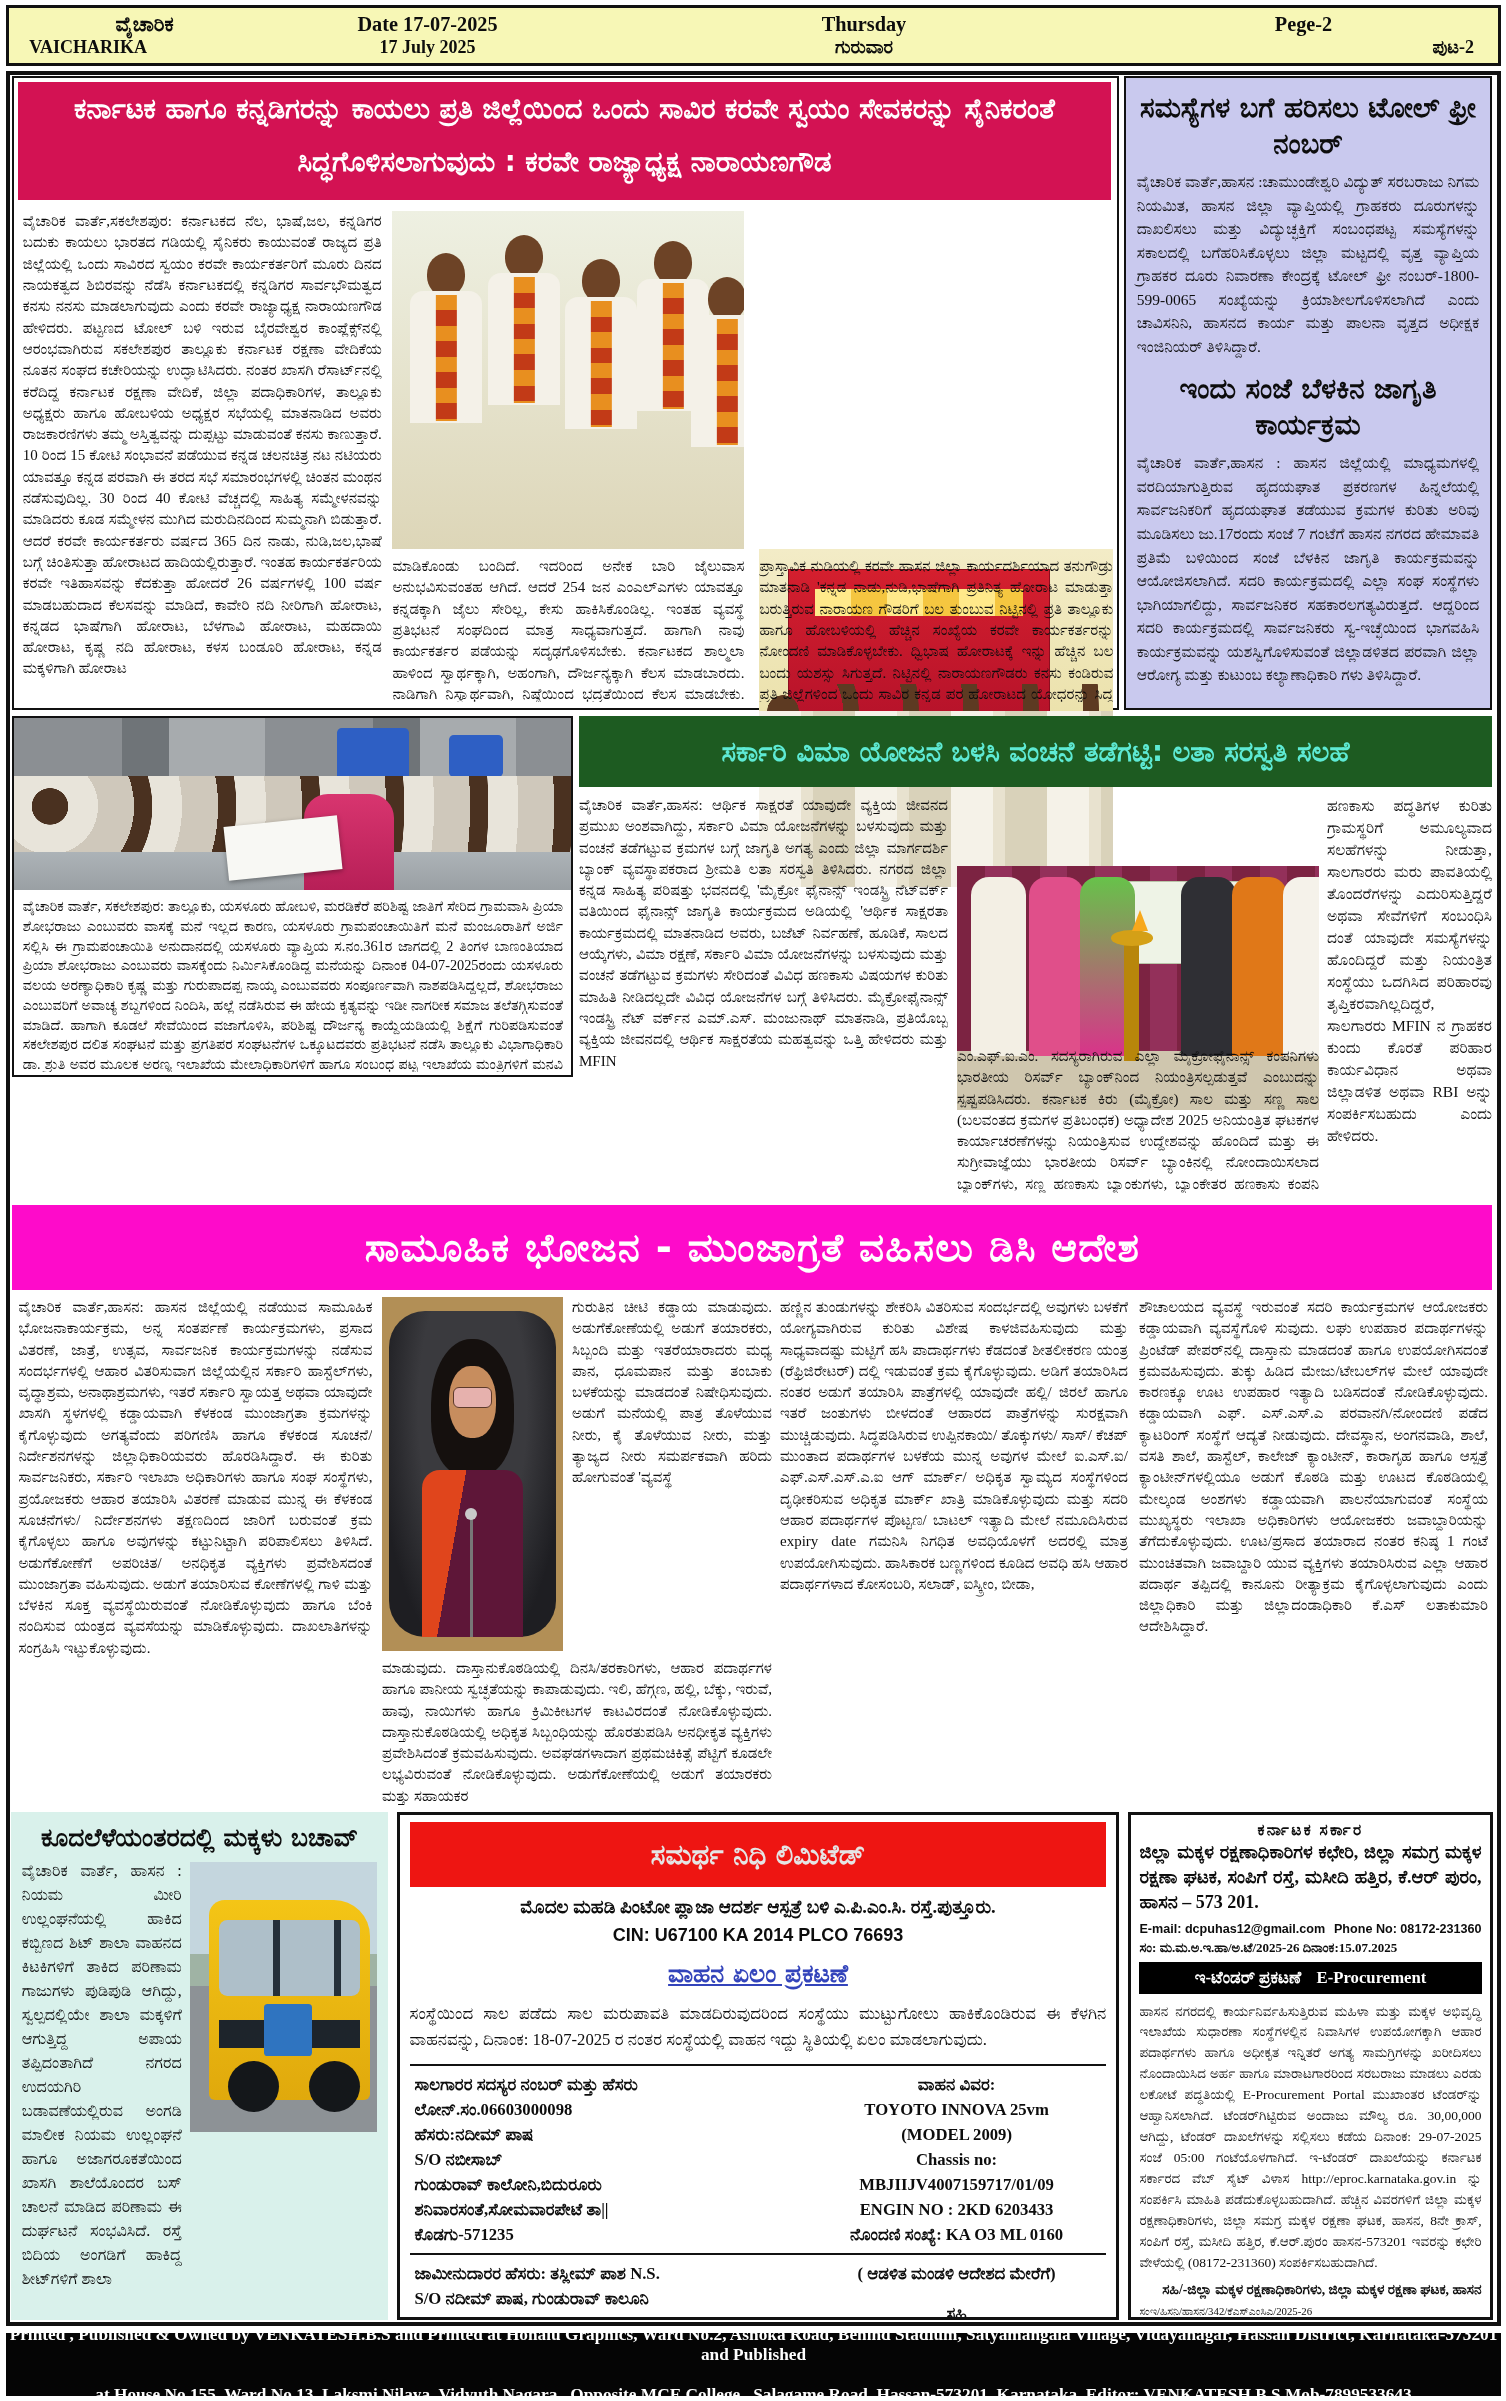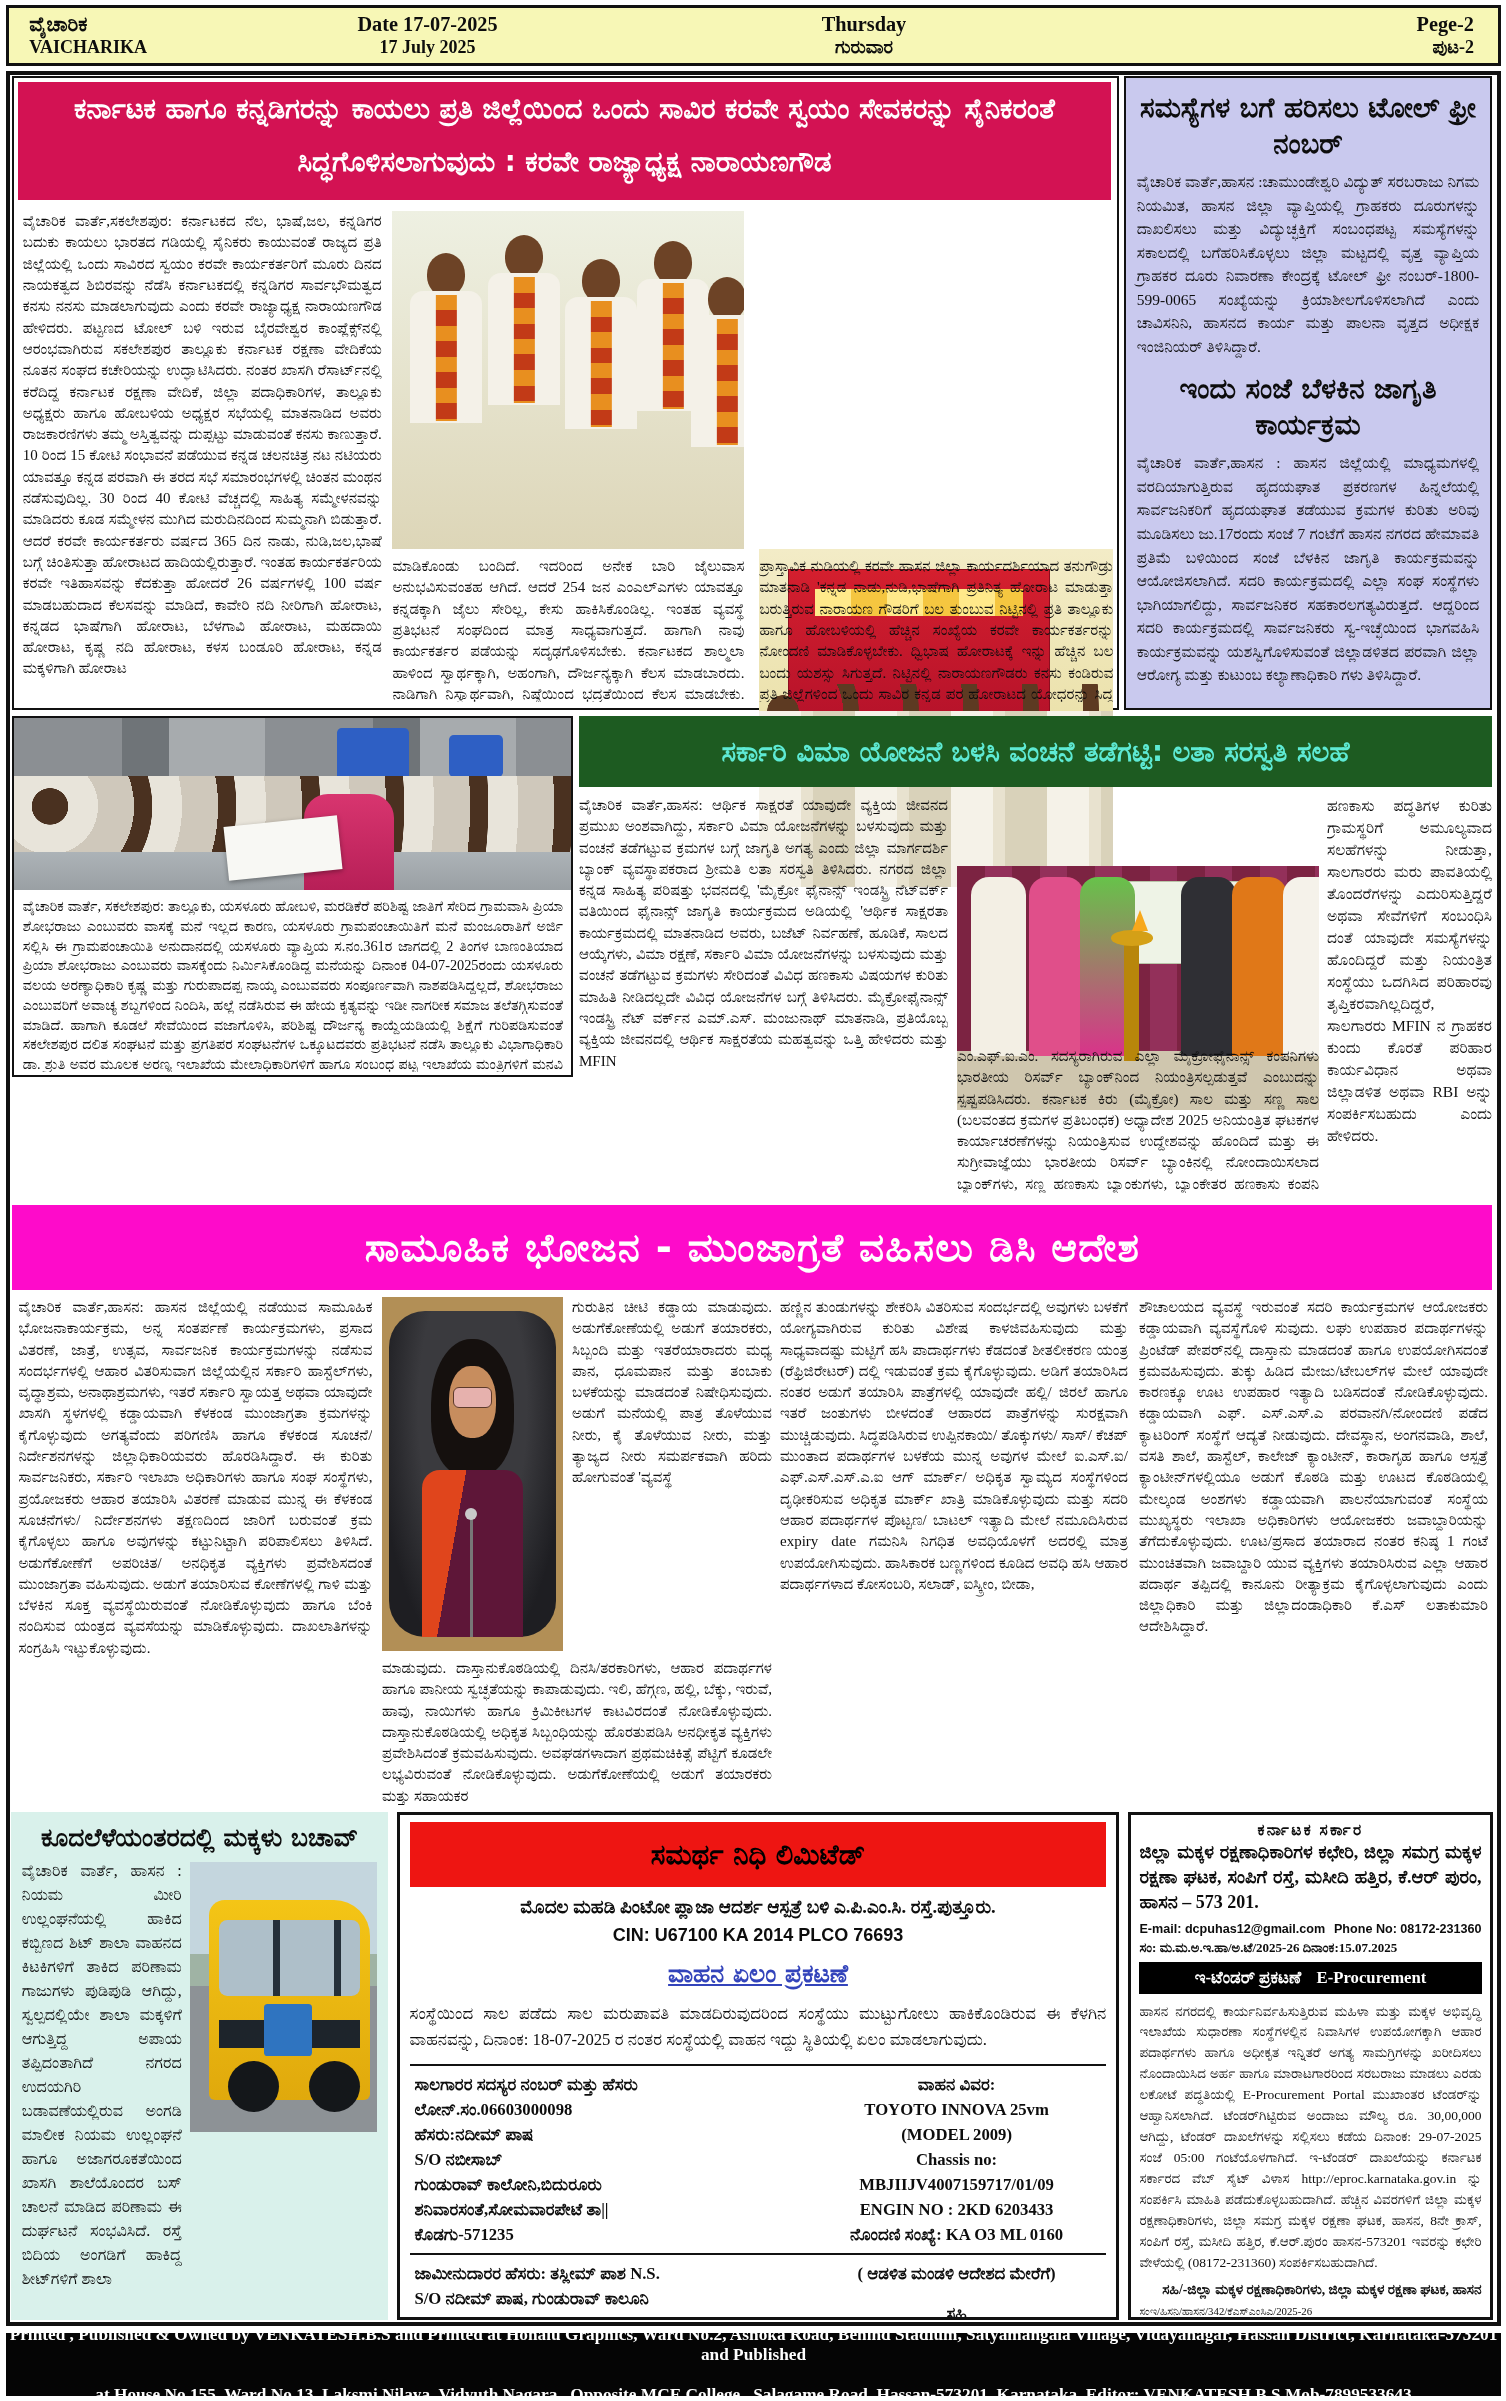--- a/index.html
+++ b/index.html
@@ -8,21 +8,21 @@
   .page { position:absolute; left:0; top:0; width:1506px; height:2401px; background:#ffffff; }
 
   
   .masthead { position:absolute; left:6px; top:4.8px; width:1495px; height:61px;
     background:#f7f7b6; border:3px solid #111; display:flex; align-items:center; }
   .mh-cell { display:flex; flex-direction:column; justify-content:center; gap:3.6px; }
   .mh-title { width:251px; padding-left:20.3px; }
   .mh-date { width:335px; text-align:center; }
   .mh-day { width:538px; text-align:center; }
   .mh-page { flex:1; text-align:right; padding-right:24px; }
-  .mh-big { font-weight:bold; font-size:20.3px; line-height:1; }
+  .mh-big { font-weight:bold; font-size:20.3px; line-height:1;text-align:center; }
   .mh-small { font-weight:bold; font-size:18px; line-height:1; }
 
   
   .frame { position:absolute; left:6px; top:71px; width:1495px; height:2255px;
     border:4.2px solid #111; background:#fff; }
 
   .abs { position:absolute; }
   .box-border { border:2.4px solid #111; }
 
   .kn-banner1 { background:#d31253; color:#fff; font-weight:bold; font-size:27.5px;
@@ -43,21 +43,21 @@
     font-family:"DejaVu Sans","Liberation Sans",sans-serif; }
   .kn-banner3 { background:#fe0bca; color:#fff; font-weight:bold; font-size:39px;
     display:flex; align-items:center; justify-content:center; letter-spacing:1.2px;
     font-family:"DejaVu Sans","Liberation Sans",sans-serif; }
 
   .mintbox { background:#d9f1eb; padding:9.6px 10.8px; overflow:hidden; }
   .mint-h { font-weight:bold; font-size:25px; line-height:1.25; text-align:center;
     font-family:"DejaVu Sans","Liberation Sans",sans-serif; margin-bottom:6px; }
 
   .ad { border:3.6px solid #111; background:#fff; padding:7.2px 9.6px; overflow:hidden; }
-  .ad-redbar { background:#ee1512; color:#000000; font-weight:bold; font-size:27.5px; height:65px;
+  .ad-redbar { background:#ee1512; color:#e5e5e5; font-weight:bold; font-size:27.5px; height:65px;
     display:flex; align-items:center; justify-content:center;
     font-family:"DejaVu Sans","Liberation Sans",sans-serif; }
   .ad-line1 { font-weight:bold; font-size:18.5px; text-align:center; margin-top:9.6px; }
   .ad-cin { font-weight:bold; font-size:18px; text-align:center; margin-top:7.2px;
     font-family:"Liberation Sans","DejaVu Sans",sans-serif; }
   .ad-blue { color:#3344bb; font-weight:bold; font-size:25px; text-align:center;
     text-decoration:underline; margin-top:13px; font-family:"DejaVu Sans",sans-serif; }
   .ad-body { font-size:16.7px; line-height:1.55; text-align:justify; margin-top:12px; }
   .ad-table { width:100%; border-collapse:collapse; margin-top:10.8px; }
   .ad-table td { border-top:2.4px solid #111; vertical-align:top; padding:6px 4.8px;

